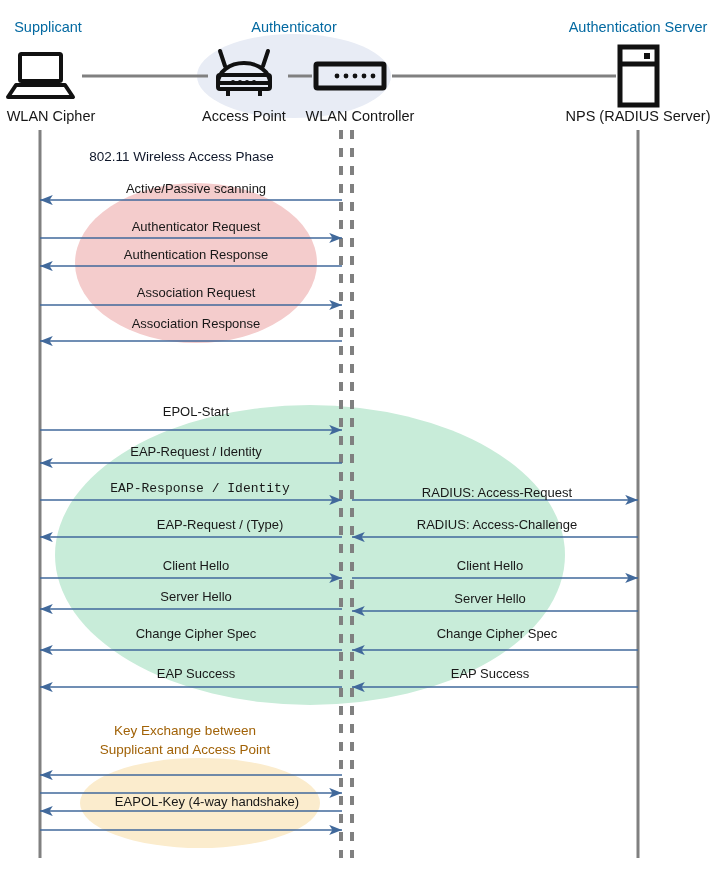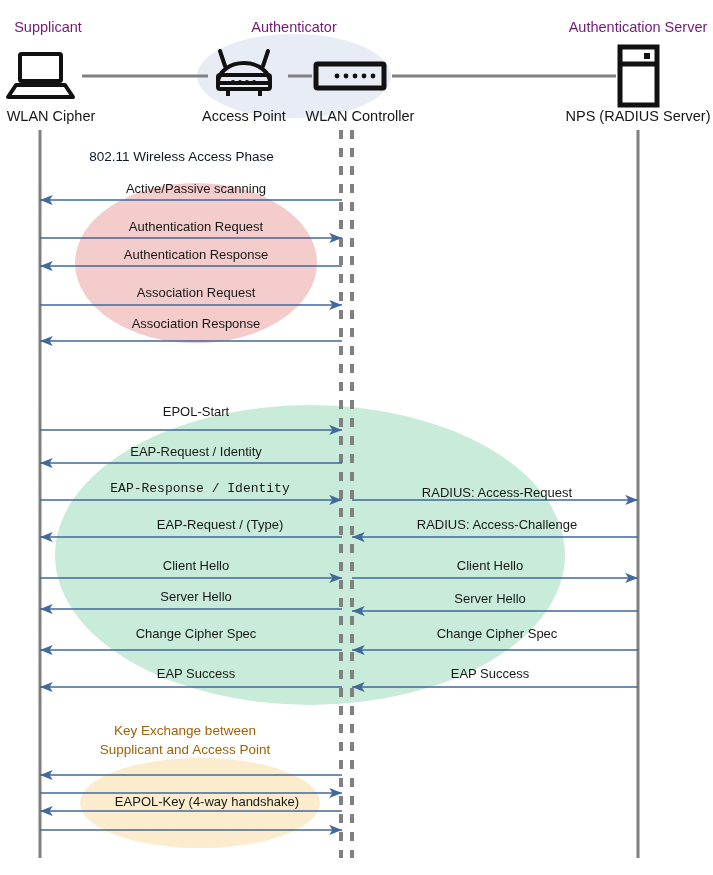--- a/index.html
+++ b/index.html
@@ -21,21 +21,21 @@
   #svg-layer {
     position: absolute;
     left: 0;
     top: 0;
     width: 713px;
     height: 875px;
   }
   .actor-title {
     position: absolute;
     font-size: 14.5px;
-    color: #701a75;
+    color: #0369a1;
     white-space: nowrap;
     text-align: center;
   }
   .actor-caption {
     position: absolute;
     font-size: 14.5px;
     color: #161616;
     white-space: nowrap;
     text-align: center;
   }
@@ -161,21 +161,21 @@
   <div class="phase-label" style="left:74px; top:147px; width:215px; color:#0f172a;">802.11 Wireless Access Phase</div>
 
 
   <div class="phase-label" style="left:85px; top:721px; width:200px; color:#a16207;">
     <div>Key Exchange between</div>
     <div>Supplicant and Access Point</div>
   </div>
 
   <div id="msg-label-layer">
       <div class="msg-label" style="left: 196px; top: 196px;">Active/Passive scanning</div>
-      <div class="msg-label" style="left: 196px; top: 234px;">Authentication Request</div>
+      <div class="msg-label" style="left: 196px; top: 234px;">Authenticator Request</div>
       <div class="msg-label" style="left: 196px; top: 262px;">Authentication Response</div>
       <div class="msg-label" style="left: 196px; top: 300px;">Association Request</div>
       <div class="msg-label" style="left: 196px; top: 331px;">Association Response</div>
       <div class="msg-label" style="left: 196px; top: 419px;">EPOL-Start</div>
       <div class="msg-label" style="left: 196px; top: 459px;">EAP-Request / Identity</div>
       <div class="msg-label" style="left: 200px; top: 496px; font-family: Liberation Mono, monospace;">EAP-Response / Identity</div>
       <div class="msg-label" style="left: 196px; top: 532px; padding-left: 48px;">EAP-Request / (Type)</div>
       <div class="msg-label" style="left: 196px; top: 573px;">Client Hello</div>
       <div class="msg-label" style="left: 196px; top: 604px;">Server Hello</div>
       <div class="msg-label" style="left: 196px; top: 641px;">Change Cipher Spec</div>

